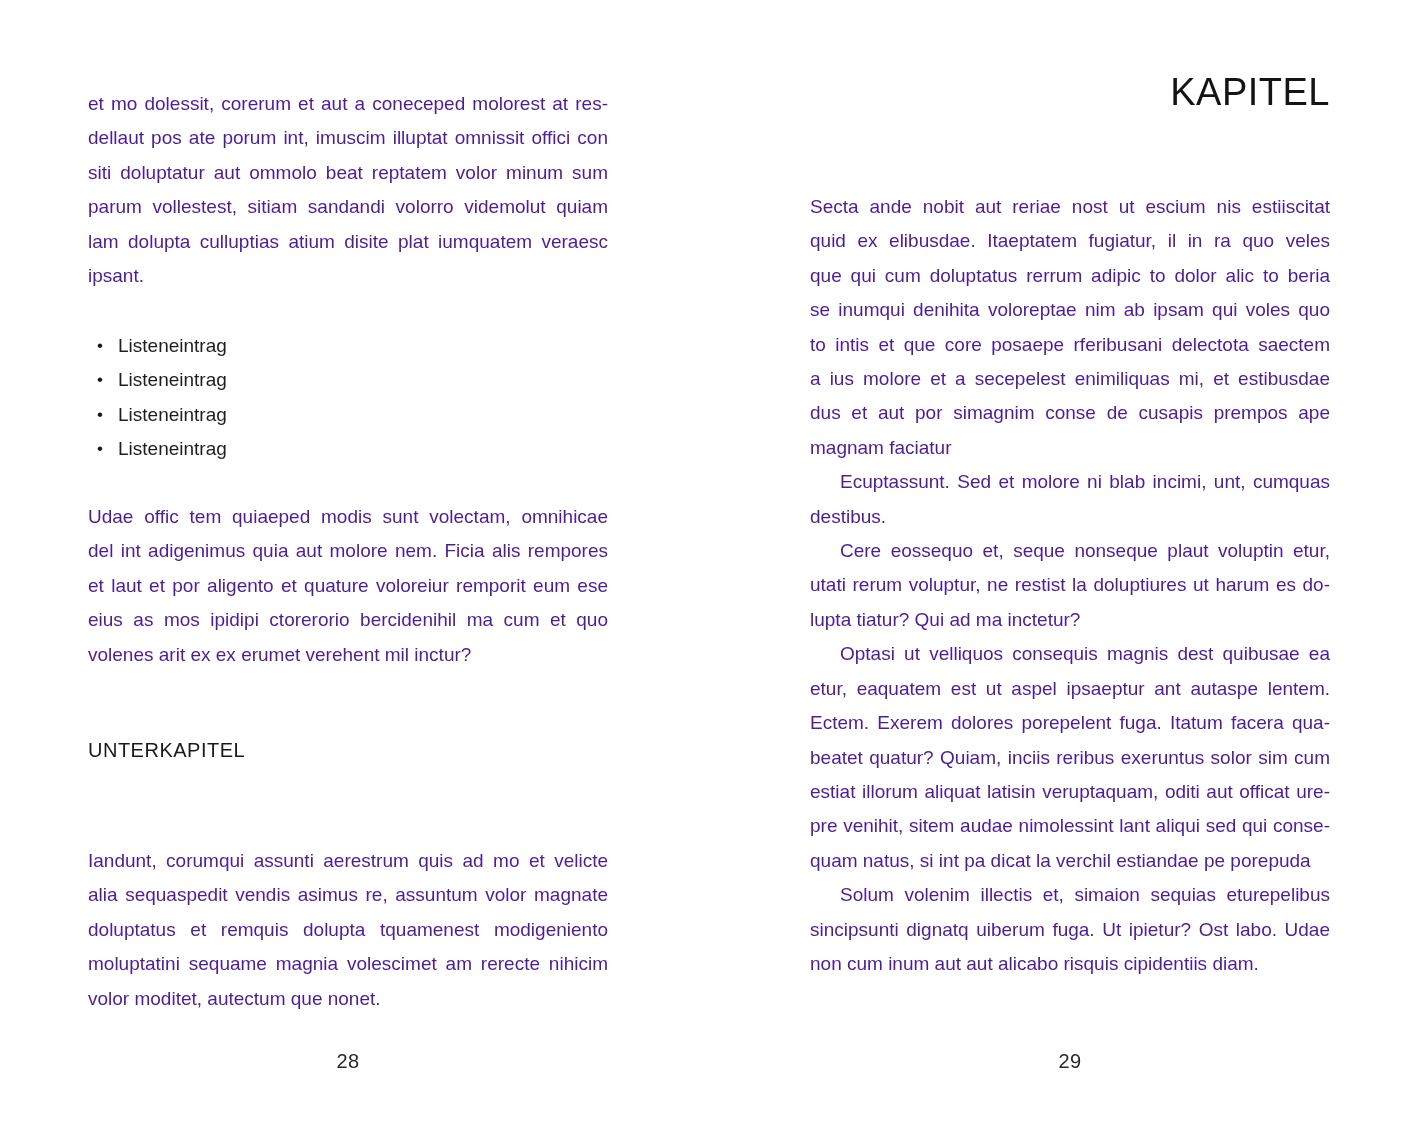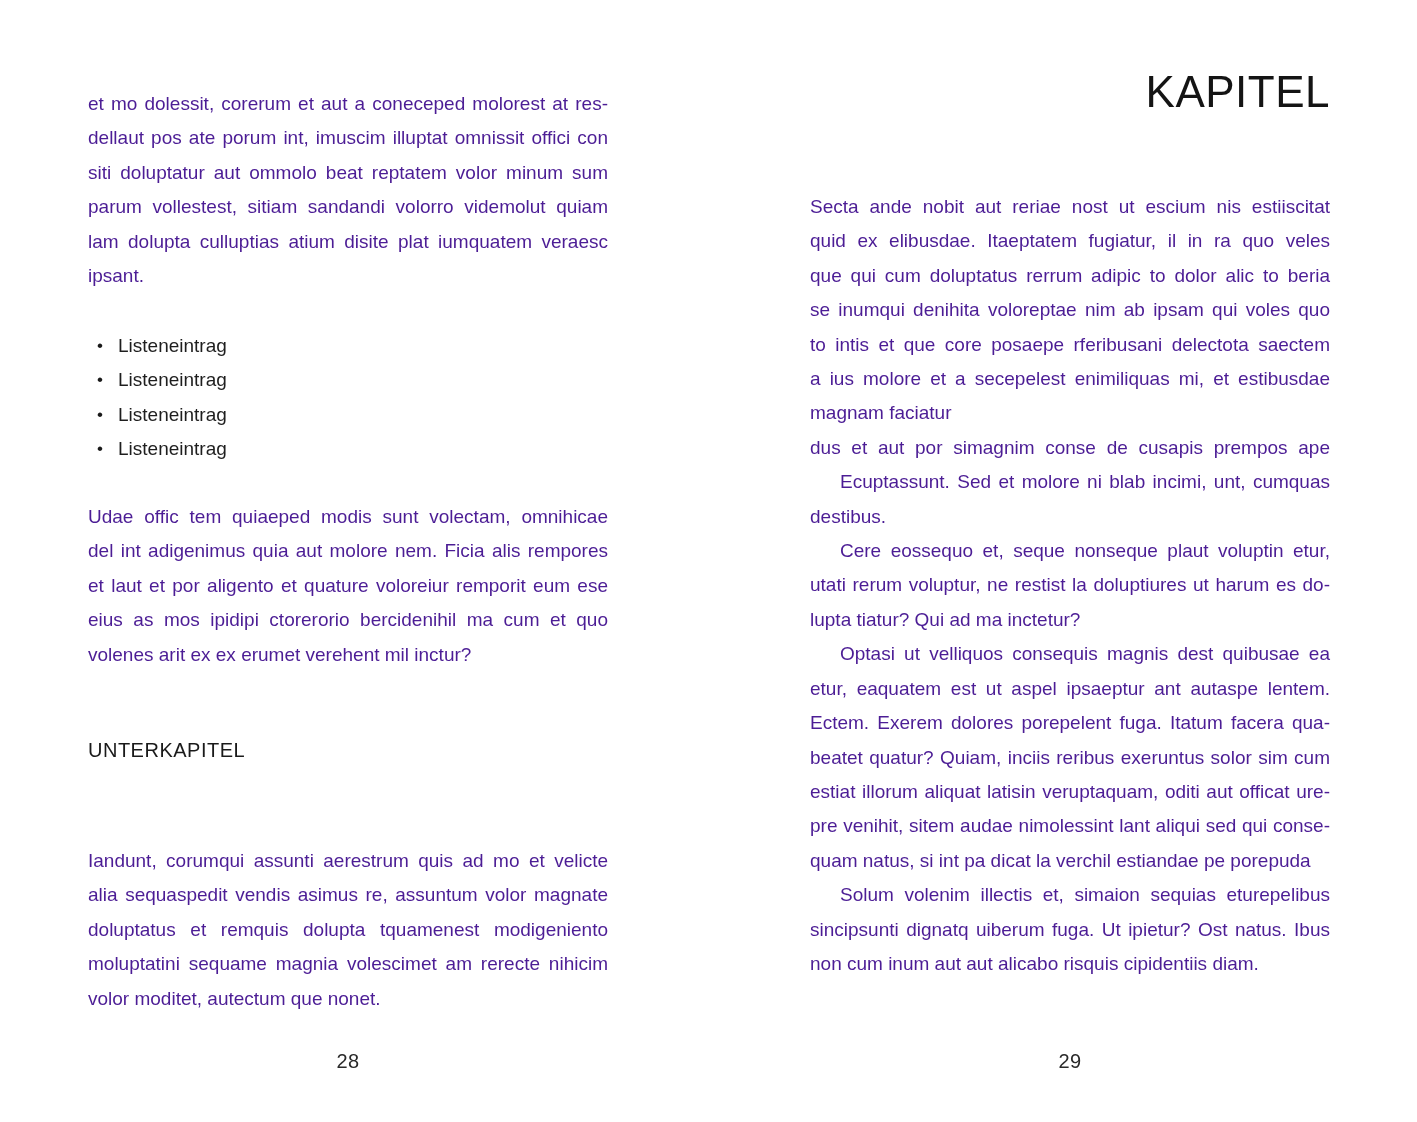--- a/index.html
+++ b/index.html
@@ -42,21 +42,21 @@
   .bullet-list .bullet {
     position: absolute; left: 9px; top: 0;
     font-size: 17px;
     color: #1a1a1a;
   }
 
   h1.chapter-heading {
     margin: 0;
     top: 68px;
     text-align: right;
-    font-size: 44px;
+    font-size: 38px;
     font-weight: 400;
     letter-spacing: 0.5px;
     line-height: 48px;
     color: #141414;
   }
   h2.sub-heading {
     margin: 0;
     font-size: 20px;
     font-weight: 400;
     letter-spacing: 0.5px;
@@ -122,22 +122,22 @@
     <h1 class="block chapter-heading">KAPITEL</h1>
 
     <div class="block chapter-body">
         <div class="para">
           <div class="line">Secta ande nobit aut reriae nost ut escium nis estiiscitat</div>
           <div class="line">quid ex elibusdae. Itaeptatem fugiatur, il in ra quo veles</div>
           <div class="line">que qui cum doluptatus rerrum adipic to dolor alic to beria</div>
           <div class="line">se inumqui denihita voloreptae nim ab ipsam qui voles quo</div>
           <div class="line">to intis et que core posaepe rferibusani delectota saectem</div>
           <div class="line">a ius molore et a secepelest enimiliquas mi, et estibusdae</div>
+          <div class="line">dus et aut por simagnim conse de cusapis prempos ape</div>
           <div class="line last">magnam faciatur</div>
-          <div class="line">dus et aut por simagnim conse de cusapis prempos ape</div>
         </div>
         <div class="para">
           <div class="line indent">Ecuptassunt. Sed et molore ni blab incimi, unt, cumquas</div>
           <div class="line last">destibus.</div>
         </div>
         <div class="para">
           <div class="line indent">Cere eossequo et, seque nonseque plaut voluptin etur,</div>
           <div class="line">utati rerum voluptur, ne restist la doluptiures ut harum es do-</div>
           <div class="line last">lupta tiatur? Qui ad ma inctetur?</div>
         </div>
@@ -145,21 +145,21 @@
           <div class="line indent">Optasi ut velliquos consequis magnis dest quibusae ea</div>
           <div class="line">etur, eaquatem est ut aspel ipsaeptur ant autaspe lentem.</div>
           <div class="line">Ectem. Exerem dolores porepelent fuga. Itatum facera qua-</div>
           <div class="line">beatet quatur? Quiam, inciis reribus exeruntus solor sim cum</div>
           <div class="line">estiat illorum aliquat latisin veruptaquam, oditi aut officat ure-</div>
           <div class="line">pre venihit, sitem audae nimolessint lant aliqui sed qui conse-</div>
           <div class="line last">quam natus, si int pa dicat la verchil estiandae pe porepuda</div>
         </div>
         <div class="para">
           <div class="line indent">Solum volenim illectis et, simaion sequias eturepelibus</div>
-          <div class="line">sincipsunti dignatq uiberum fuga. Ut ipietur? Ost natus. Ibus</div>
+          <div class="line">sincipsunti dignatq uiberum fuga. Ut ipietur? Ost labo. Udae</div>
           <div class="line last">non cum inum aut aut alicabo risquis cipidentiis diam.</div>
         </div>
       </div>
 
     <div class="page-number">29</div>
   </section>
 
 </div>
 
 </body></html>

